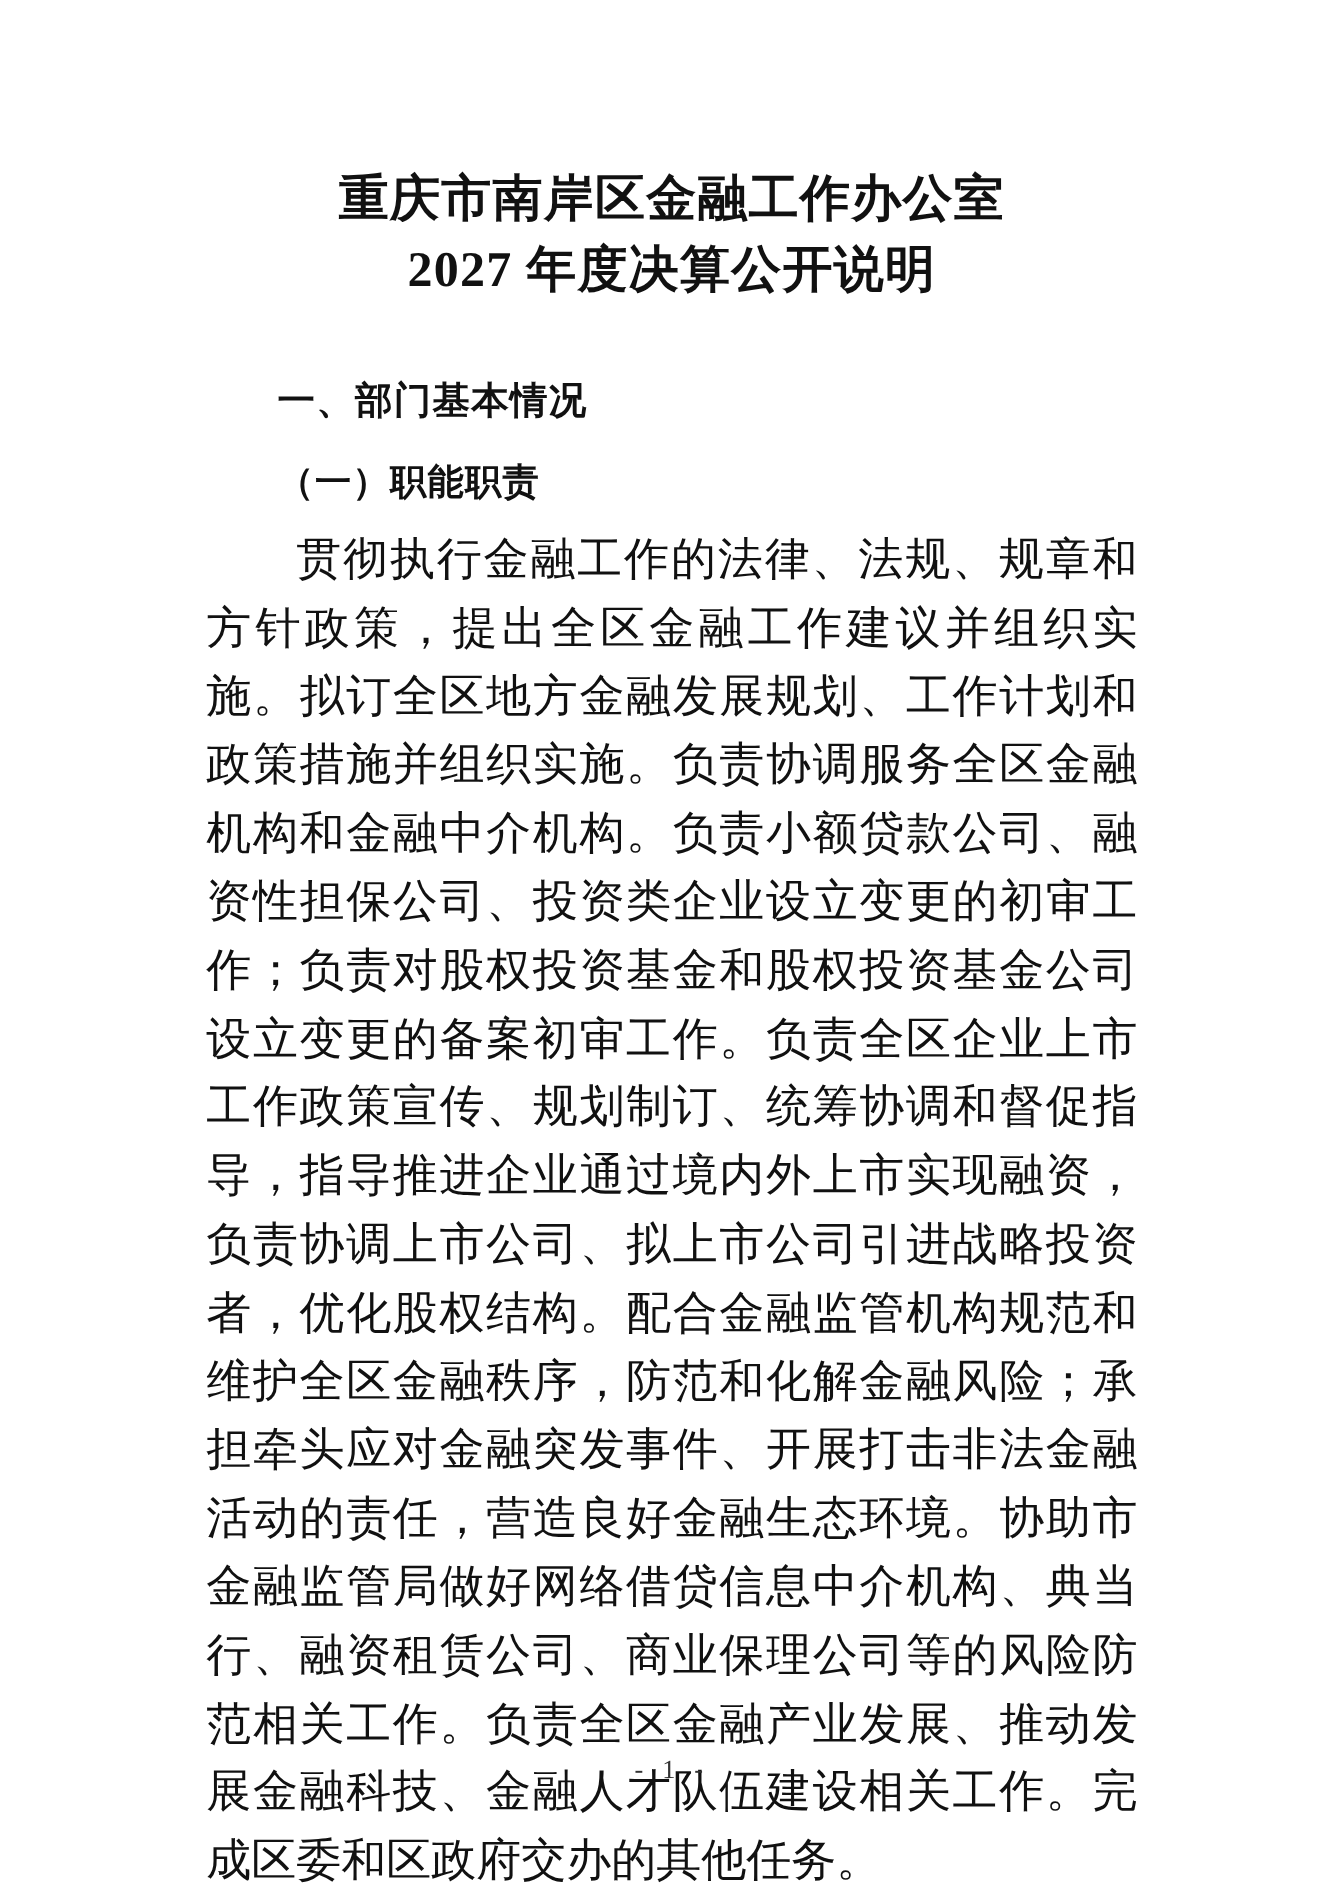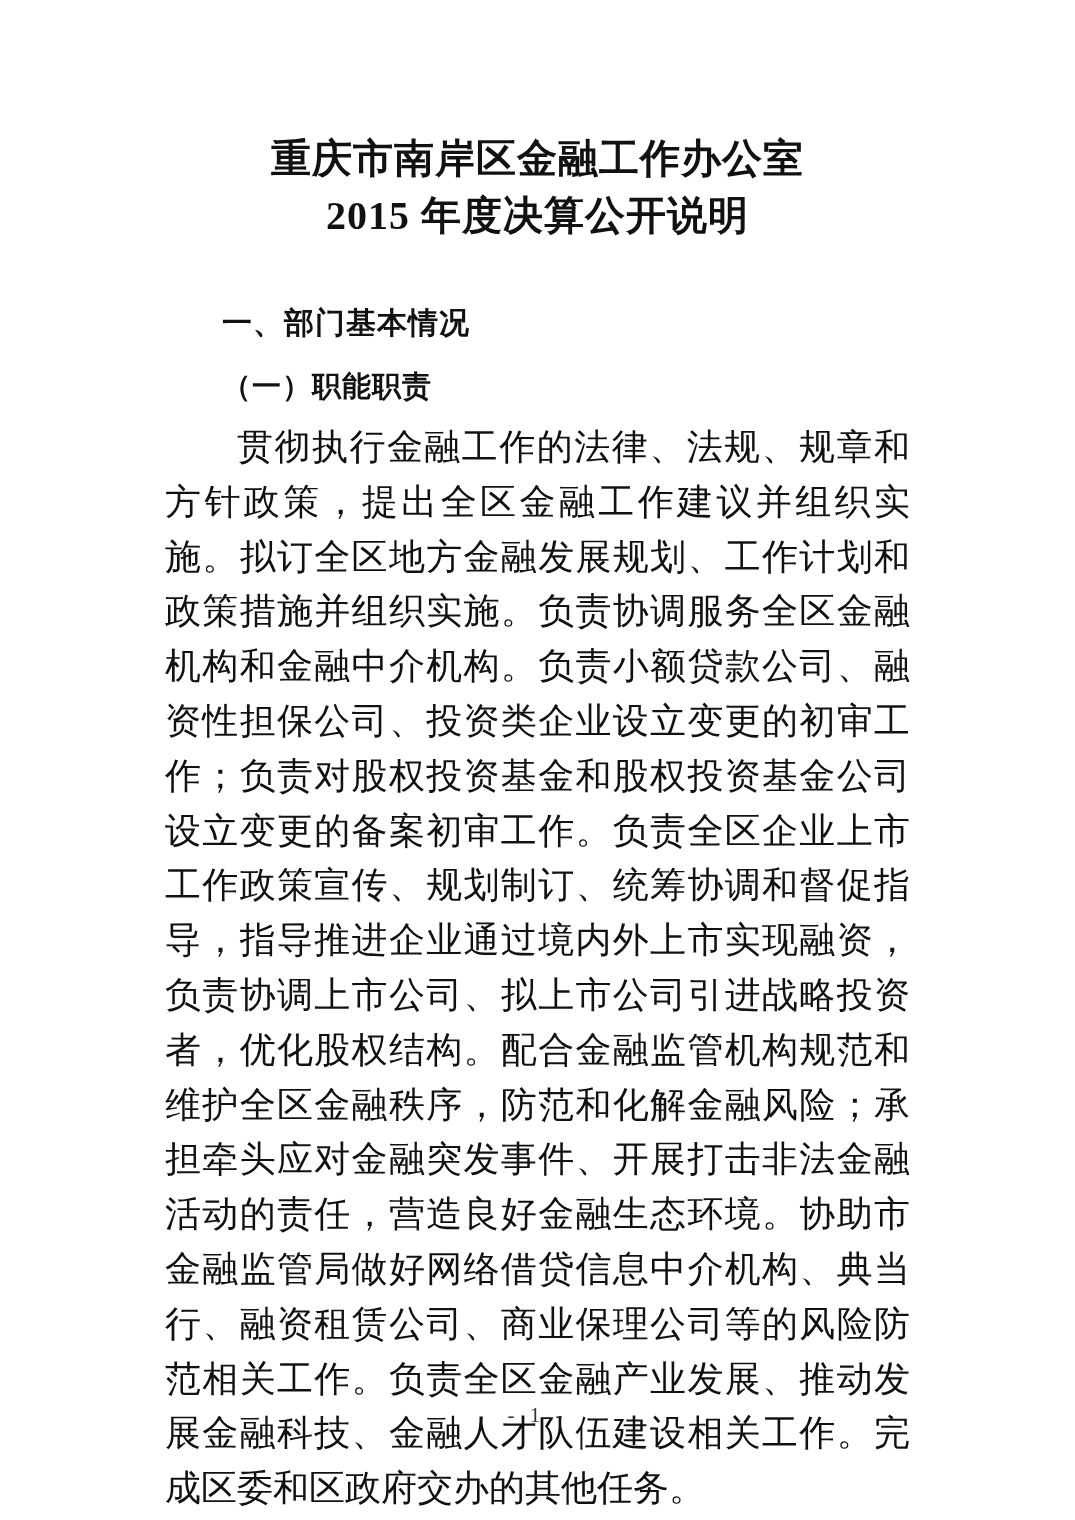--- a/index.html
+++ b/index.html
@@ -26,21 +26,21 @@
     font-weight: bold;
     line-height: 57px;
     letter-spacing: 1px;
   }
   .title-line {
     display: block;
     white-space: nowrap;
   }
   .section-heading {
     margin: 0 0 27px 57px;
-    font-family: Liberation Sans, sans-serif;
+    font-family: Liberation Mono, monospace;
     font-size: 30px;
     font-weight: bold;
     line-height: 36px;
     letter-spacing: 1px;
   }
   .subsection-heading {
     margin: 0 0 0 57px;
     font-family: Liberation Serif, serif;
     font-size: 29px;
     font-weight: bold;
@@ -73,21 +73,21 @@
     letter-spacing: 5px;
   }
 </style>
 </head>
 <body>
 
 <div class="page">
 
   <h1 class="doc-title">
     <span class="title-line">重庆市南岸区金融工作办公室</span>
-    <span class="title-line">2015 年度决算公开说明</span>
+    <span class="title-line">2027 年度决算公开说明</span>
   </h1>
 
   <h2 class="section-heading">一、部门基本情况</h2>
 
   <h3 class="subsection-heading">（一）职能职责</h3>
 
   <p class="body-paragraph">贯彻执行金融工作的法律、法规、规章和方针政策，提出全区金融工作建议并组织实施。拟订全区地方金融发展规划、工作计划和政策措施并组织实施。负责协调服务全区金融机构和金融中介机构。负责小额贷款公司、融资性担保公司、投资类企业设立变更的初审工作；负责对股权投资基金和股权投资基金公司设立变更的备案初审工作。负责全区企业上市工作政策宣传、规划制订、统筹协调和督促指导，指导推进企业通过境内外上市实现融资，负责协调上市公司、拟上市公司引进战略投资者，优化股权结构。配合金融监管机构规范和维护全区金融秩序，防范和化解金融风险；承担牵头应对金融突发事件、开展打击非法金融活动的责任，营造良好金融生态环境。协助市金融监管局做好网络借贷信息中介机构、典当行、融资租赁公司、商业保理公司等的风险防范相关工作。负责全区金融产业发展、推动发展金融科技、金融人才队伍建设相关工作。完成区委和区政府交办的其他任务。</p>
 
   <h3 class="subsection-heading second">（二）规划制订</h3>
 

